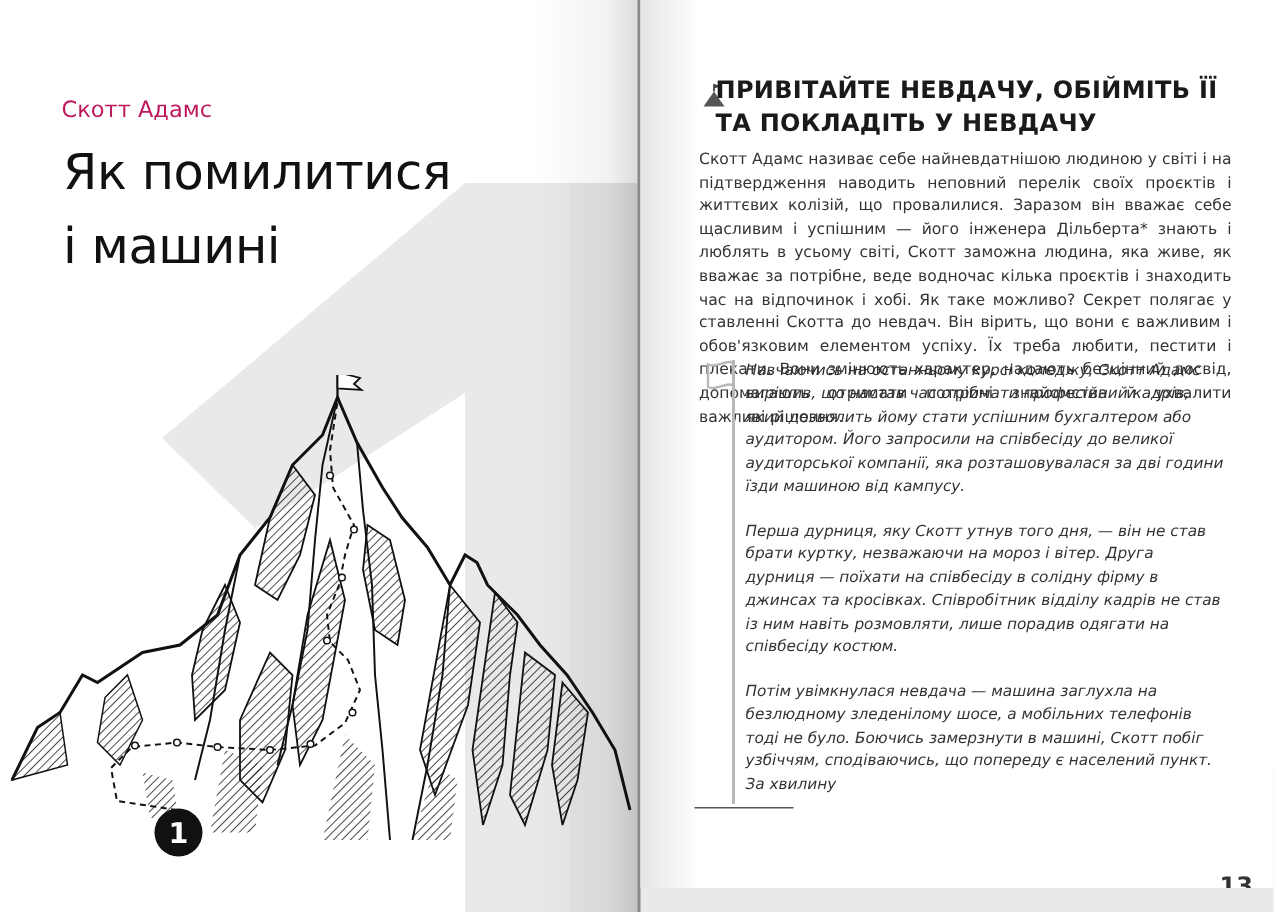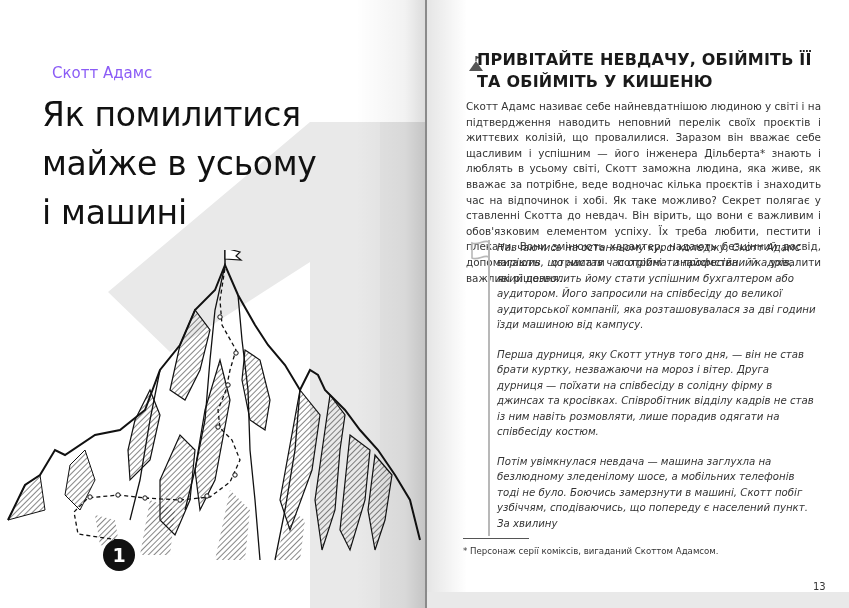--- a/index.html
+++ b/index.html
@@ -3,45 +3,44 @@
 <meta charset="utf-8">
 <style>
   html, body { margin:0; padding:0; }
   body { width:849px; height:608px; position:relative; overflow:hidden; background:#e9e9e9; font-family:"DejaVu Sans", sans-serif; }
   .page-left { position:absolute; left:0; top:0; width:426px; height:608px; background:#fff; overflow:hidden; }
   .page-right { position:absolute; left:427px; top:0; width:422px; height:592px; background:#fff; overflow:hidden; }
   .gutter-left { position:absolute; right:0; top:0; width:70px; height:100%; background:linear-gradient(to right, rgba(0,0,0,0) 0%, rgba(0,0,0,0.05) 70%, rgba(0,0,0,0.14) 100%); }
   .spine { position:absolute; left:425px; top:0; width:2px; height:608px; background:#8a8a8a; }
   .gutter-right { position:absolute; left:0; top:0; width:40px; height:100%; background:linear-gradient(to right, rgba(0,0,0,0.10), rgba(0,0,0,0)); }
   .big-one { position:absolute; left:0; top:0; width:426px; height:608px; }
-  .author { position:absolute; left:52px; top:64px; font-size:15px; color:#8b5cf6; }
+  .author { position:absolute; left:41px; top:64px; font-size:15px; color:#be185d; }
   .title { position:absolute; left:42px; top:90px; font-size:33px; font-weight:normal; line-height:49px; color:#111; letter-spacing:-0.3px; }
   .mountain { position:absolute; left:0; top:250px; width:430px; height:330px; }
   .head-icon { position:absolute; left:468px; top:56px; width:16px; height:16px; }
   .section-title { position:absolute; left:50px; top:49px; font-size:16px; font-weight:bold; line-height:22px; color:#1a1a1a; letter-spacing:0.2px; }
   .body-text { position:absolute; left:39px; top:99px; width:355px; font-size:10.4px; line-height:15.6px; color:#333; text-align:justify; }
   .flag-icon { position:absolute; left:470px; top:238px; width:22px; height:300px; }
   .quote { position:absolute; left:70px; top:240px; width:320px; font-size:10.2px; line-height:15.4px; color:#333; font-style:italic; }
   .quote p { margin:0 0 14.5px 0; }
   .fn-rule { position:absolute; left:36px; top:538px; width:66px; height:1px; background:#555; }
   .footnote { position:absolute; left:36px; top:546px; font-size:8.6px; color:#333; }
-  .page-num { position:absolute; left:386px; top:581px; font-size:10px; color:#333; }
+  .page-num { position:absolute; left:386px; top:581px; font-size:16px; color:#333;font-weight:bold; }
 </style>
 </head>
 <body>
 
 <div class="page-left">
   <svg class="big-one" viewBox="0 0 426 608">
     <polygon points="108,292 310,122 426,122 426,608 310,608 310,262 170,352" fill="#e9e9e9"></polygon>
     <polygon points="380,122 426,122 426,608 380,608" fill="#e4e4e4"></polygon>
   </svg>
   <div class="author">Скотт Адамс</div>
   <div class="title">
     <div>Як помилитися</div>
-    <div>майже в усьому</div>
     <div>і машині</div>
   </div>
 
   <svg class="mountain" viewBox="0 0 430 330">
     <defs>
       <pattern id="hatch" width="4" height="4" patternUnits="userSpaceOnUse" patternTransform="rotate(45)">
         <line x1="0" y1="0" x2="0" y2="4" stroke="#222" stroke-width="1.1"></line>
       </pattern>
     </defs>
 
@@ -96,31 +95,30 @@
 
 <div class="page-right">
   <div class="gutter-right"></div>
   <svg class="head-icon" style="left:41px;top:56px;" viewBox="0 0 16 16">
     <polygon points="1,15 8,5 15,15" fill="#555"></polygon>
     <line x1="8" y1="5" x2="8" y2="0" stroke="#444" stroke-width="1.2"></line>
     <polygon points="8,0 13,1.5 8,3" fill="#444"></polygon>
   </svg>
   <div class="section-title">
     <div>ПРИВІТАЙТЕ НЕВДАЧУ, ОБІЙМІТЬ ЇЇ</div>
-    <div>ТА ОБІЙМІТЬ У КИШЕНЮ</div>
+    <div>ТА ПОКЛАДІТЬ У НЕВДАЧУ</div>
   </div>
   <div class="body-text">Скотт Адамс називає себе найневдатнішою людиною у світі і на підтвердження наводить неповний перелік своїх проєктів і життєвих колізій, що провалилися. Заразом він вважає себе щасливим і успішним — його інженера Дільберта* знають і люблять в усьому світі, Скотт заможна людина, яка живе, як вважає за потрібне, веде водночас кілька проєктів і знаходить час на відпочинок і хобі. Як таке можливо? Секрет полягає у ставленні Скотта до невдач. Він вірить, що вони є важливим і обов'язковим елементом успіху. Їх треба любити, пестити і плекати. Вони змінюють характер, надають безцінний досвід, допомагають отримати потрібні знайомства й ухвалити важливі рішення.</div>
 
   <svg class="flag-icon" style="left:43px;top:238px;" viewBox="0 0 22 300">
     <line x1="19" y1="2" x2="19" y2="298" stroke="#b8b8b8" stroke-width="2"></line>
     <path d="M19,4 C14,1 8,8 2,5 L2,20 C8,23 14,16 19,19" fill="none" stroke="#b8b8b8" stroke-width="1.6"></path>
   </svg>
 
   <div class="quote">
     <p>Навчаючись на останньому курсі коледжу, Скотт Адамс вирішив, що настав час отримати професійний кадрів, який дозволить йому стати успішним бухгалтером або аудитором. Його запросили на співбесіду до великої аудиторської компанії, яка розташовувалася за дві години їзди машиною від кампусу.</p>
     <p>Перша дурниця, яку Скотт утнув того дня, — він не став брати куртку, незважаючи на мороз і вітер. Друга дурниця — поїхати на співбесіду в солідну фірму в джинсах та кросівках. Співробітник відділу кадрів не став із ним навіть розмовляти, лише порадив одягати на співбесіду костюм.</p>
     <p>Потім увімкнулася невдача — машина заглухла на безлюдному зледенілому шосе, а мобільних телефонів тоді не було. Боючись замерзнути в машині, Скотт побіг узбіччям, сподіваючись, що попереду є населений пункт. За хвилину</p>
   </div>
 
   <div class="fn-rule"></div>
-  <div class="footnote">*  Персонаж серії коміксів, вигаданий Скоттом Адамсом.</div>
   <div class="page-num">13</div>
 </div>
 
 </body></html>

